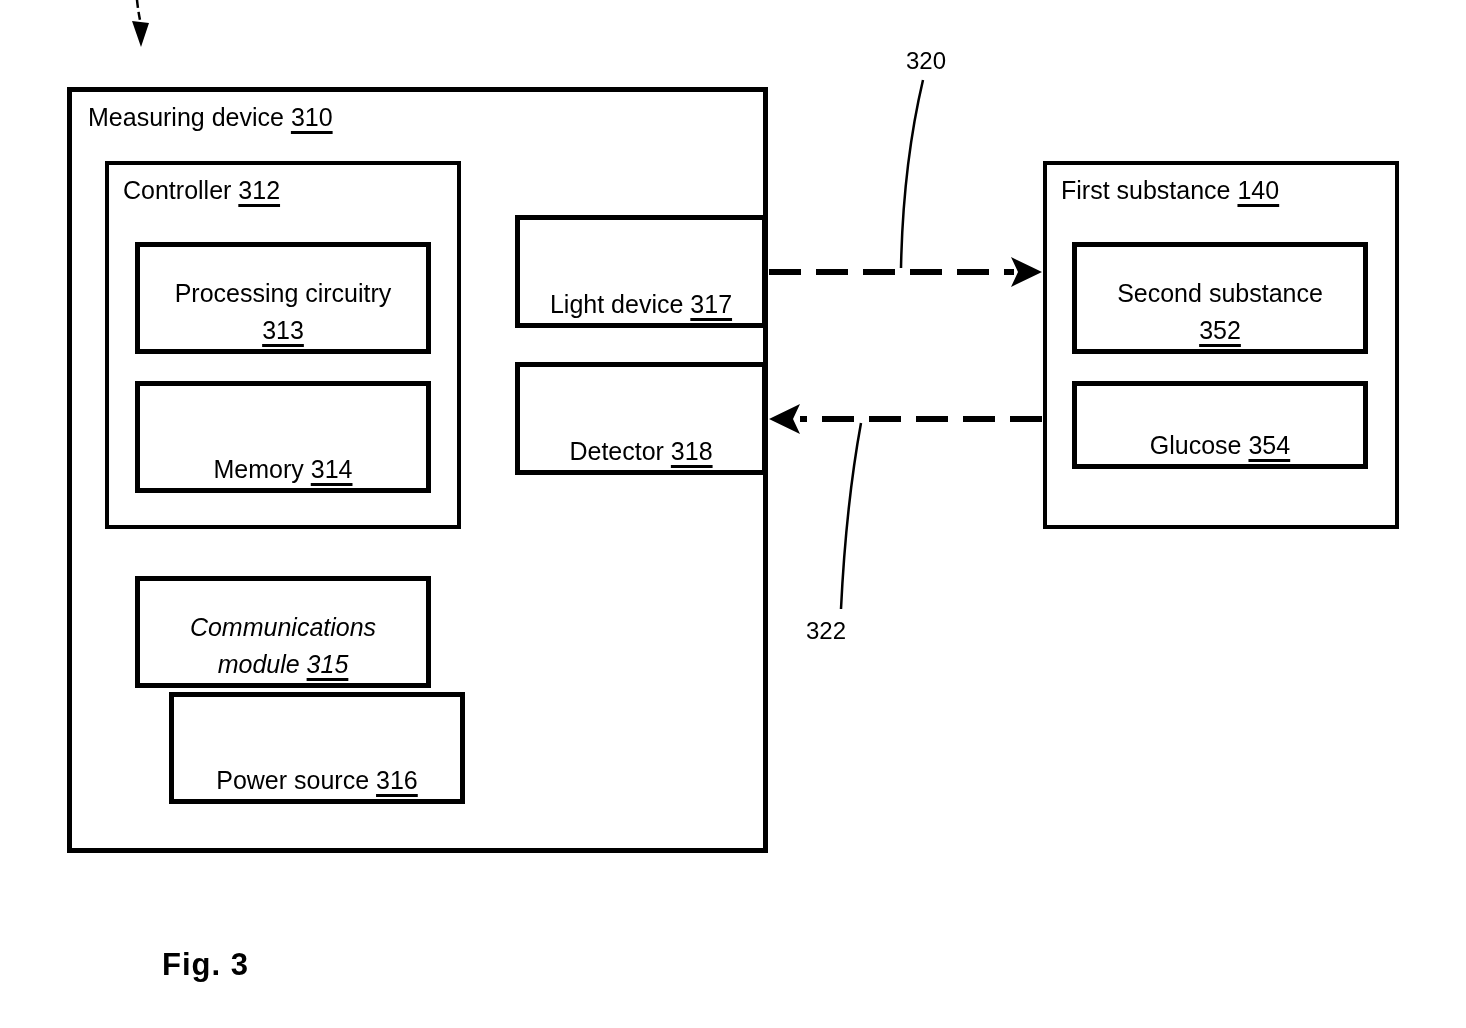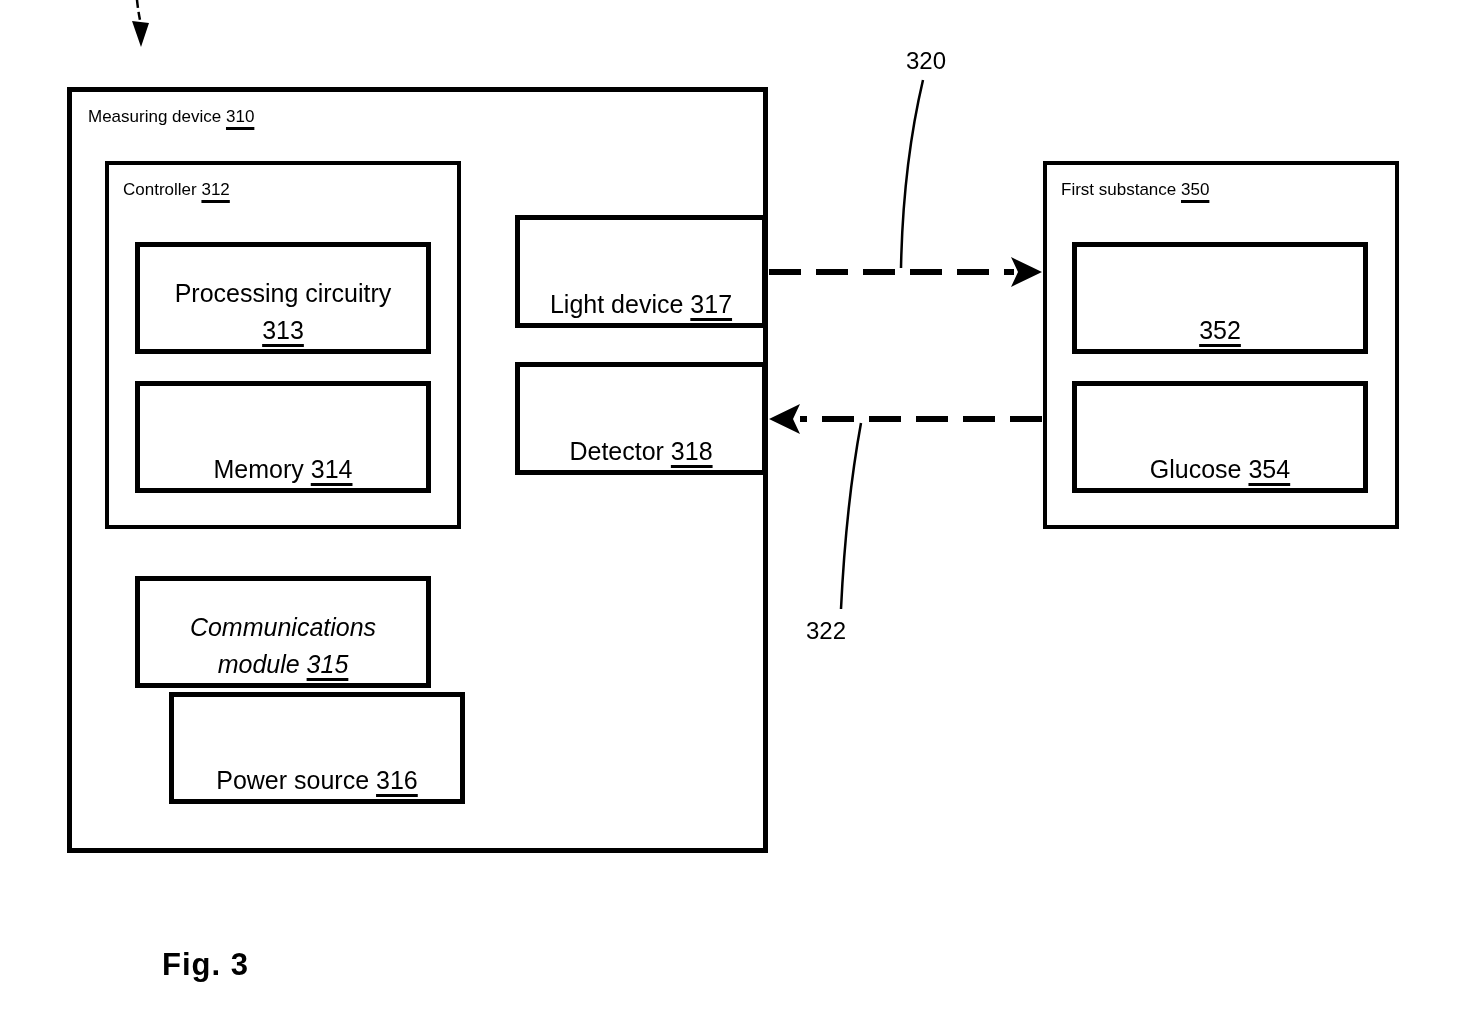--- a/index.html
+++ b/index.html
@@ -35,21 +35,21 @@
     align-items: center;
     justify-content: flex-end;
     text-align: center;
     font-size: 25px;
     line-height: 37px;
   }
   .header {
     position: absolute;
     left: 16px;
     top: 10px;
-    font-size: 17px;
+    font-size: 25px;
     line-height: 30px;
     white-space: nowrap;
     text-align: center;
   }
   .ref {
     text-decoration: underline;
     text-decoration-thickness: 2.5px;
     text-underline-offset: 5px;
   }
   .ann {
@@ -101,27 +101,28 @@
       <div><span>Communications</span></div>
       <div><span>module</span> <span class="ref">315</span></div>
     </div>
 
     <div class="box leaf" style="left:63px; top:600px; width:296px; height:112px;margin-left:34px;">
       <div><span>Power source</span> <span class="ref">316</span></div>
     </div>
   </div>
 
   <div class="box group" style="left:1043px; top:161px; width:356px; height:368px;">
-    <div class="header" style="left:14px;"><span>First substance</span> <span class="ref">350</span></div>
+    <div class="header" style="left:14px;"><span>First substance</span> <span class="ref">140</span></div>
 
     <div class="box leaf" style="left:25px; top:77px; width:296px; height:112px;">
+      <div><span>Second substance</span></div>
       <div><span class="ref">352</span></div>
     </div>
 
-    <div class="box leaf" style="left:25px; top:216px; width:296px; height:112px;">
+    <div class="box leaf" style="left:25px; top:216px; width:296px; height:88px;">
       <div><span>Glucose</span> <span class="ref">354</span></div>
     </div>
   </div>
 
   <div class="ann" style="left:906px; top:46px;">320</div>
   <div class="ann" style="left:806px; top:616px;">322</div>
 
   <div class="fig-caption">Fig. 3</div>
 
   <svg class="overlay" width="1466" height="1028" viewBox="0 0 1466 1028" xmlns="http://www.w3.org/2000/svg">

